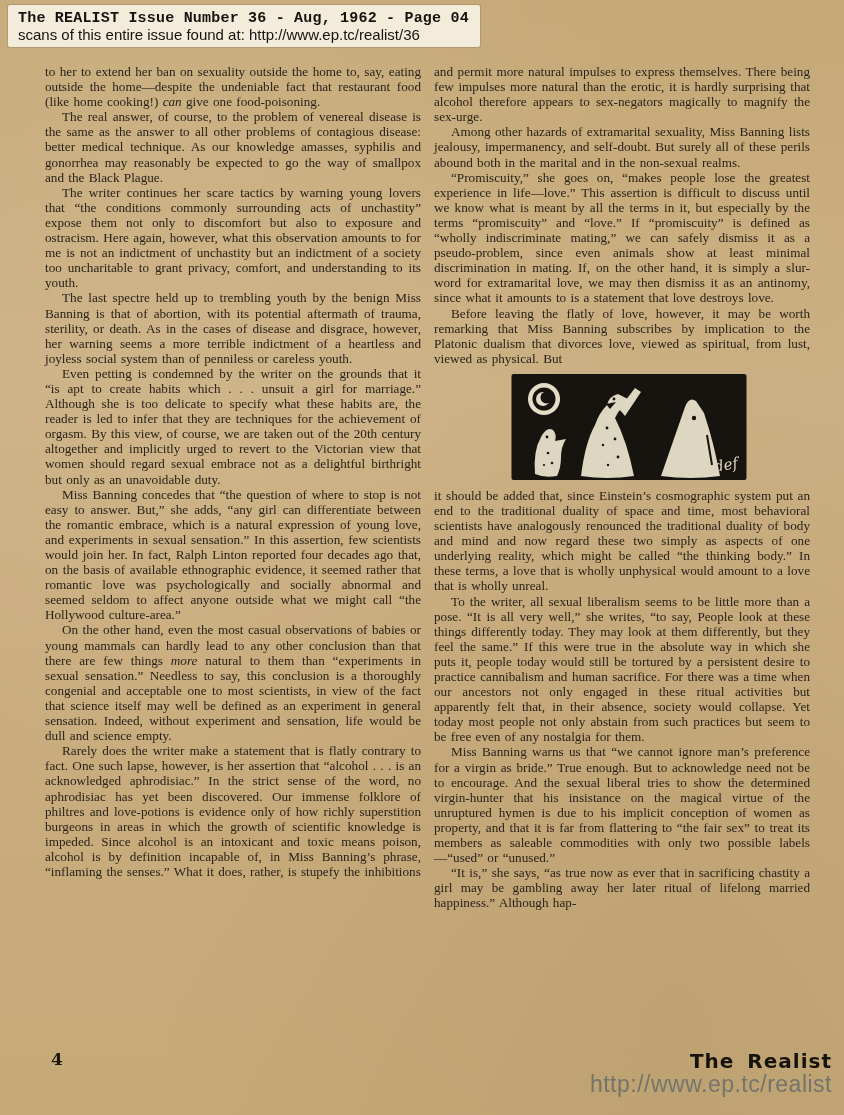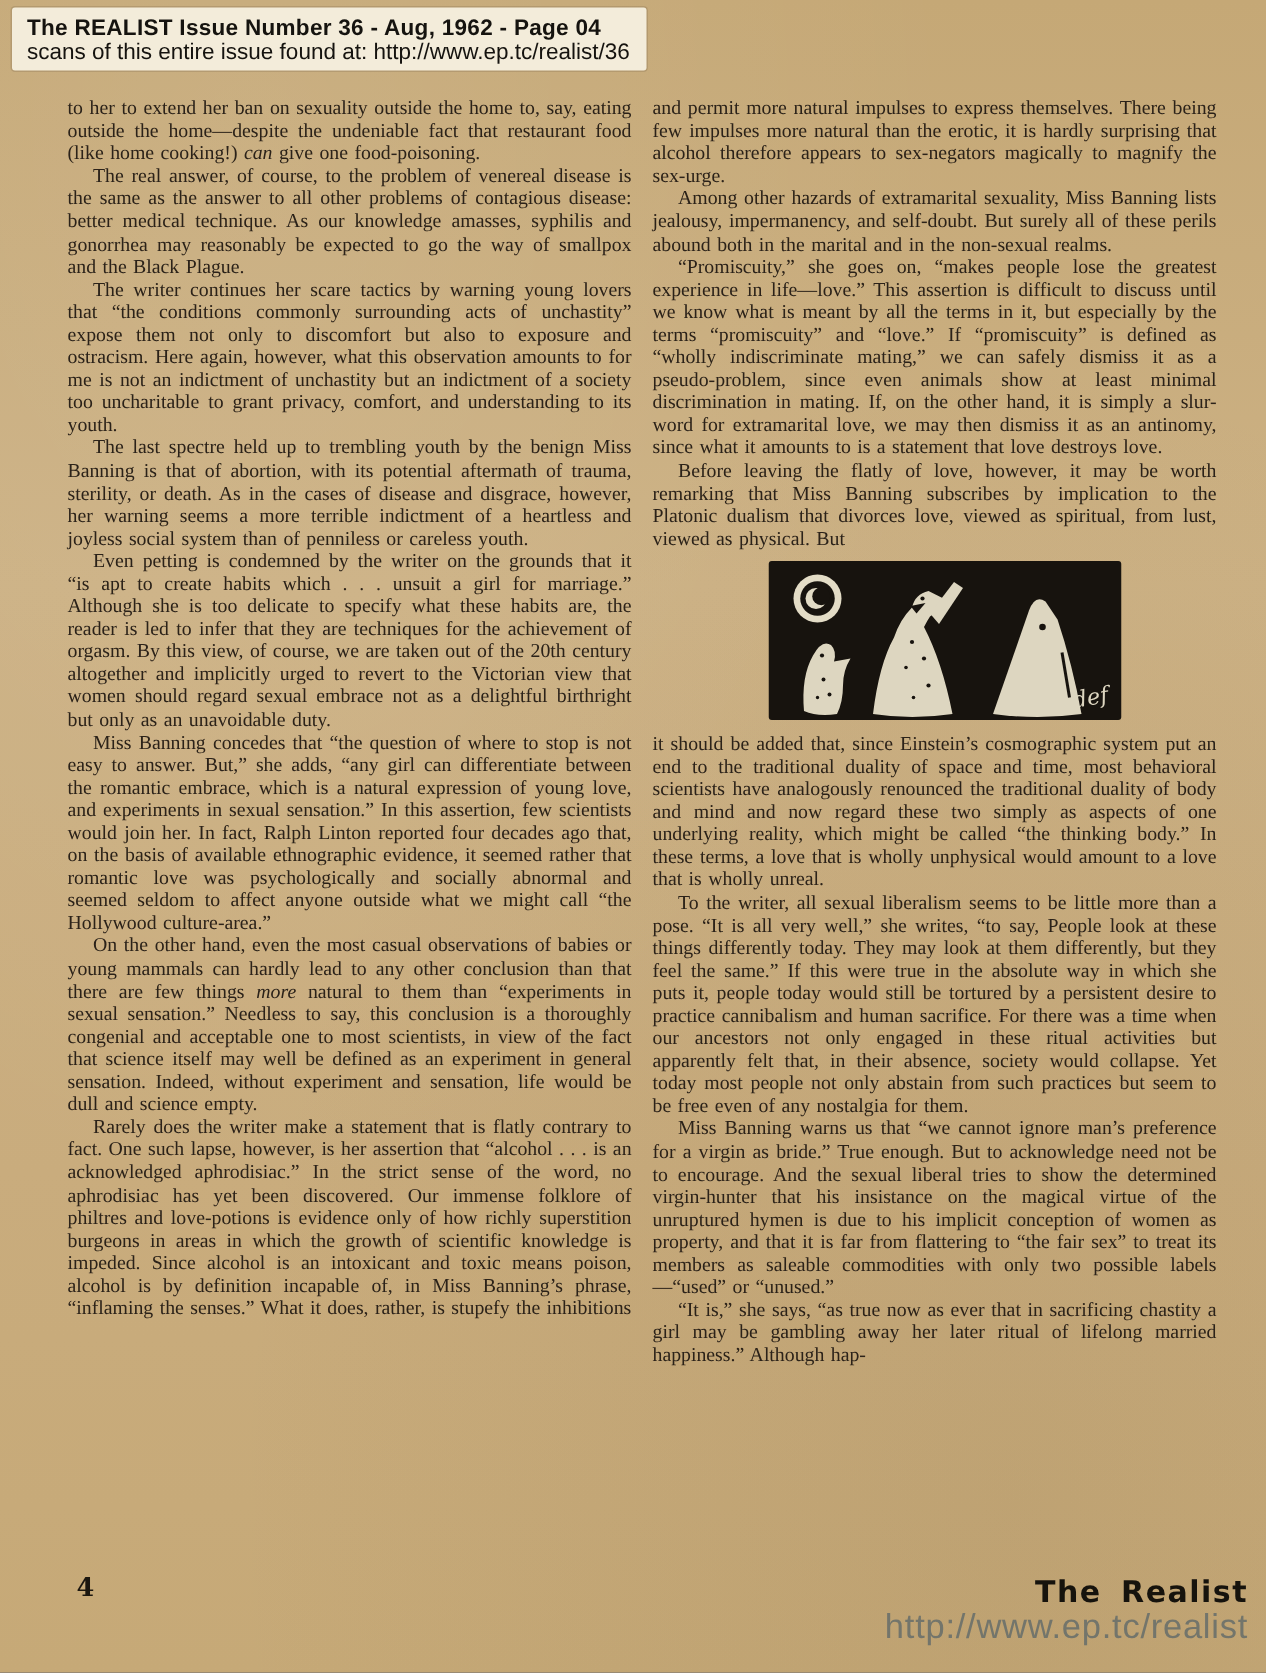--- a/index.html
+++ b/index.html
@@ -16,25 +16,25 @@
       radial-gradient(ellipse at 20% 10%, rgba(255,255,255,.07), transparent 50%),
       radial-gradient(ellipse at 80% 90%, rgba(90,70,40,.08), transparent 55%);
   }
   .scan-label{
     position:absolute;left:8px;top:5px;
     background:#f3ecda;color:#15130f;
     padding:5px 11px 6px 10px;border-radius:2px;
     box-shadow:0 0 0 1px rgba(120,100,70,.25);
     font-family:"Liberation Sans", sans-serif;
   }
-  .scan-label .l1{font-size:15px;font-weight:bold;letter-spacing:.2px;line-height:17px;}
+  .scan-label .l1{font-size:15px;font-weight:bold;letter-spacing:.2px;line-height:17px;font-family:Liberation Mono, monospace;}
   .scan-label .l2{font-size:15px;line-height:13px;margin-top:1px;}
   .columns{
     position:absolute;top:64px;left:45px;width:766px;
-    display:flex;gap:13px;justify-content:space-between;
+    display:flex;gap:13px;
   }
   .col{width:376px;}
   .col p{
     margin:0;
     font-size:13.2px;line-height:15.1px;
     text-align:justify;
     color:#2b2219;
     text-indent:17px;
     word-spacing:1px;
   }

